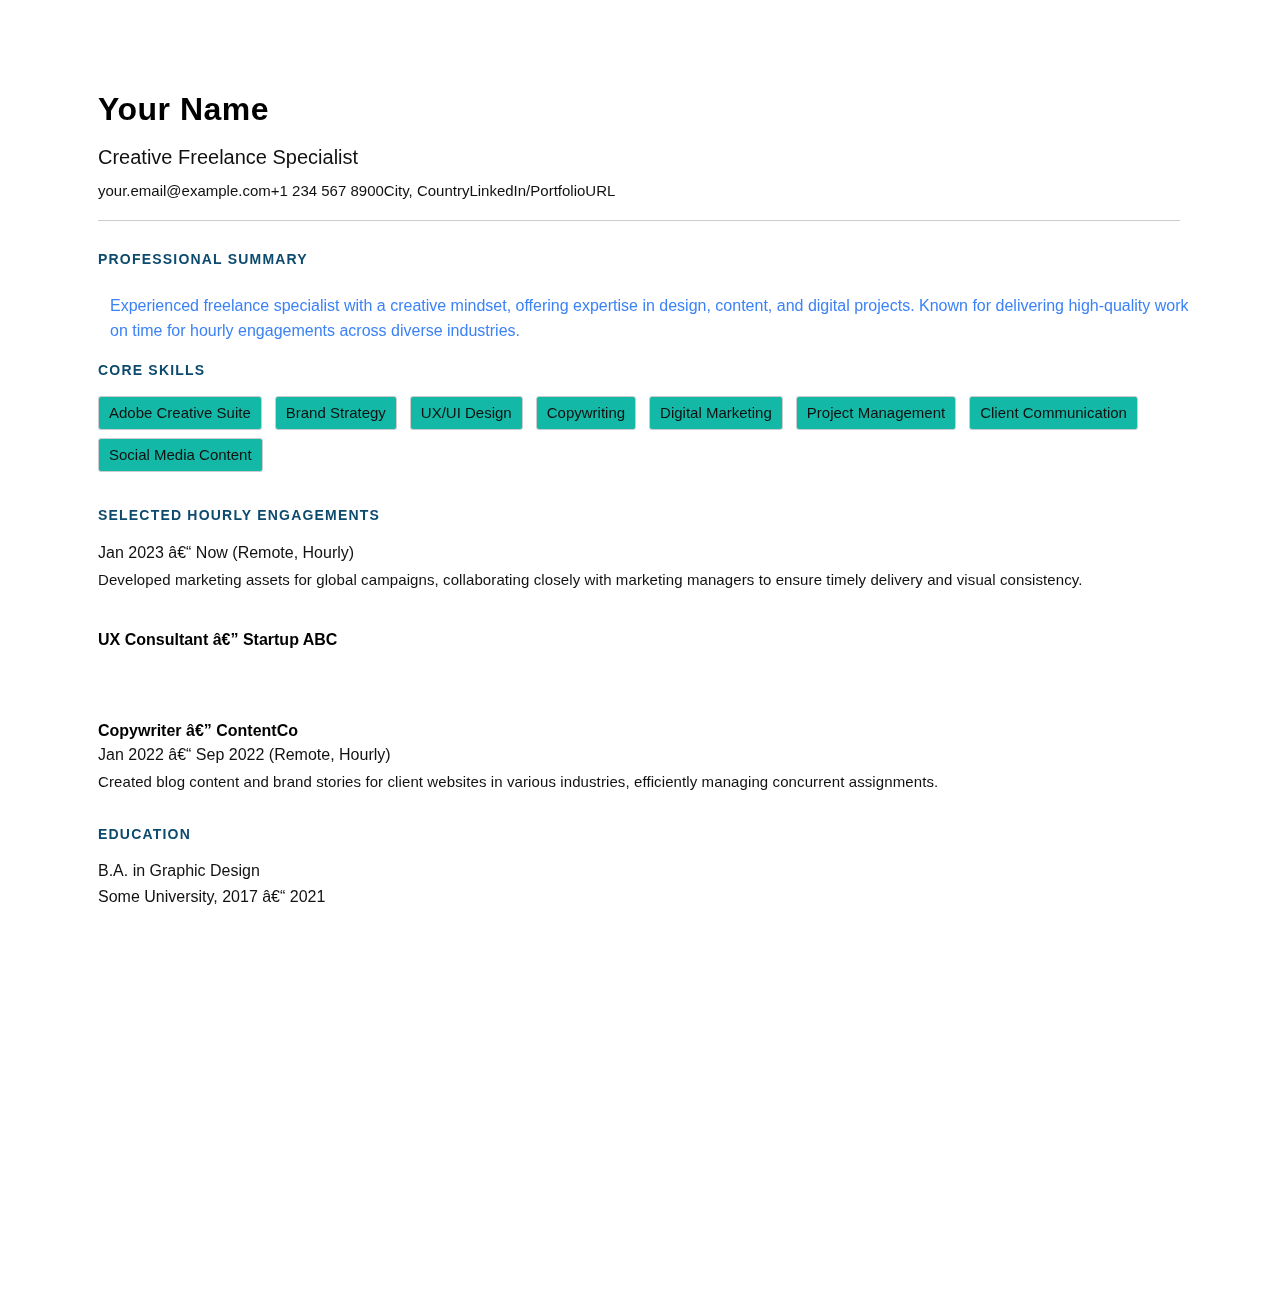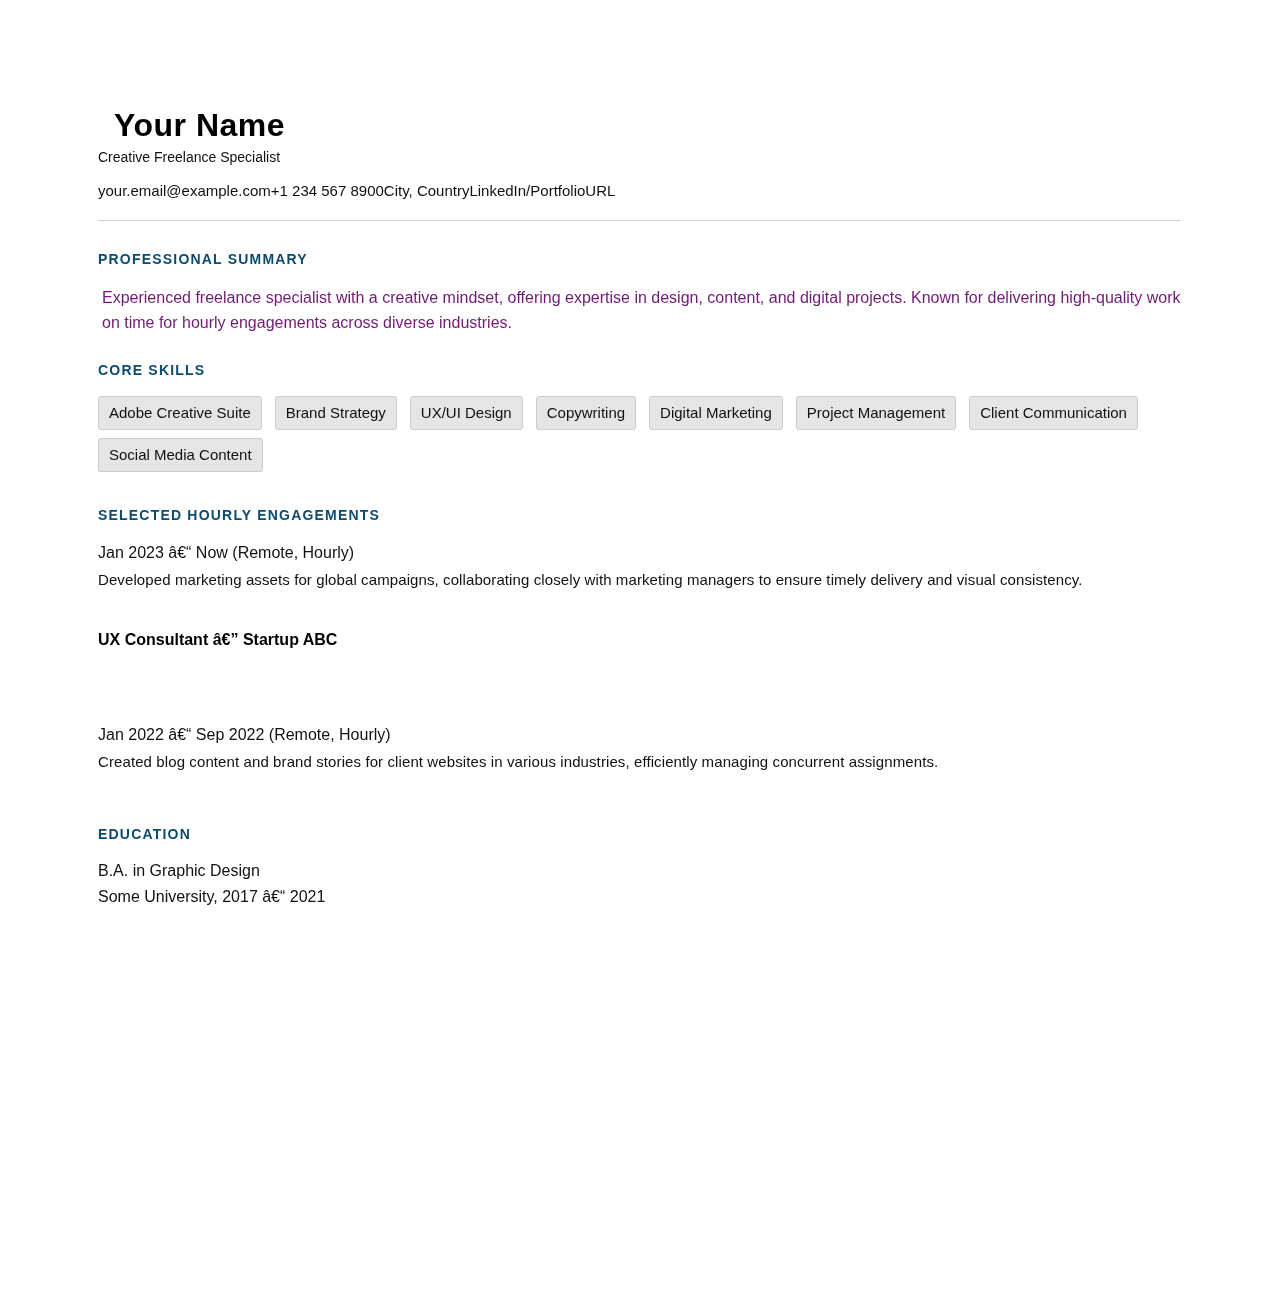--- a/index.html
+++ b/index.html
@@ -6,52 +6,52 @@
   body {
     width: 1278px; height: 1300px;
     font-family: "Liberation Sans", sans-serif;
     color: #111111;
     overflow: hidden;
   }
   .page { position: absolute; left: 98px; top: 0; width: 1082px; }
   .name {
     position: absolute; top: 89px; left: 0;
     font-size: 32px; font-weight: bold; letter-spacing: 0.5px; color: #000;
-    margin: 16px; line-height: 40px;
+    margin: 0; line-height: 40px;
   }
   .title {
     position: absolute; top: 146px; left: 0;
-    font-size: 14px; line-height: 22px; color: #111;
+    font-size: 20px; line-height: 22px; color: #111;
   }
   .contacts {
     position: absolute; top: 182px; left: 0;
     font-size: 15px; line-height: 18px; color: #111;
     display: flex; gap: 0; white-space: nowrap;
   }
   .divider {
     position: absolute; top: 220px; left: 0; width: 1082px; height: 0;
     border-top: 1px solid #cccccc;
   }
   .section-title {
     position: absolute; left: 0; margin: 0;
     font-size: 14px; font-weight: bold; letter-spacing: 1.2px; color: #0c4a6e;
     line-height: 22px; white-space: nowrap;
   }
   .summary {
     position: absolute; top: 281px; left: 0; width: 1082px;
-    font-size: 16px; line-height: 25px; color: #701a75; margin: 4px;
+    font-size: 16px; line-height: 25px; color: #3b82f6; margin: 12px;
   }
   .skills {
     position: absolute; top: 396px; left: 0; width: 1082px;
     display: flex; flex-wrap: wrap; column-gap: 13px; row-gap: 8px;
   }
   .skill {
     border: 1px solid #cccccc; border-radius: 3px;
     padding: 0 10px; height: 32px; line-height: 32px;
-    font-size: 15px; color: #111; background: #e5e5e5; white-space: nowrap;
+    font-size: 15px; color: #111; background: #14b8a6; white-space: nowrap;
   }
   .job { position: absolute; left: 0; width: 1082px; }
   .job-title { font-size: 16px; font-weight: bold; line-height: 20px; color: #000; }
   .job-dates { font-size: 16px; line-height: 20px; margin-top: 4px; color: #111; }
   .job-desc { font-size: 15px; line-height: 18px; margin-top: 8px; color: #111; white-space: nowrap; letter-spacing: 0.1px; }
   .edu { position: absolute; top: 858px; left: 0; font-size: 16px; line-height: 26px; color: #111; }
 </style>
 </head>
 <body>
 
@@ -84,20 +84,21 @@
   <h2 class="section-title" style="top:504px">SELECTED HOURLY ENGAGEMENTS</h2>
 
   <div class="job" style="top:539px">
     <div class="job-dates">Jan 2023 â€“ Now (Remote, Hourly)</div>
     <div class="job-desc">Developed marketing assets for global campaigns, collaborating closely with marketing managers to ensure timely delivery and visual consistency.</div>
   </div>
   <div class="job" style="top:630px">
     <div class="job-title">UX Consultant â€” Startup ABC</div>
   </div>
   <div class="job" style="top:721px">
+    <div class="job-title">Copywriter â€” ContentCo</div>
     <div class="job-dates">Jan 2022 â€“ Sep 2022 (Remote, Hourly)</div>
     <div class="job-desc">Created blog content and brand stories for client websites in various industries, efficiently managing concurrent assignments.</div>
   </div>
 
   <h2 class="section-title" style="top:823px">EDUCATION</h2>
   <div class="edu">
     <div>B.A. in Graphic Design</div>
     <div>Some University, 2017 â€“ 2021</div>
   </div>
 </div>

